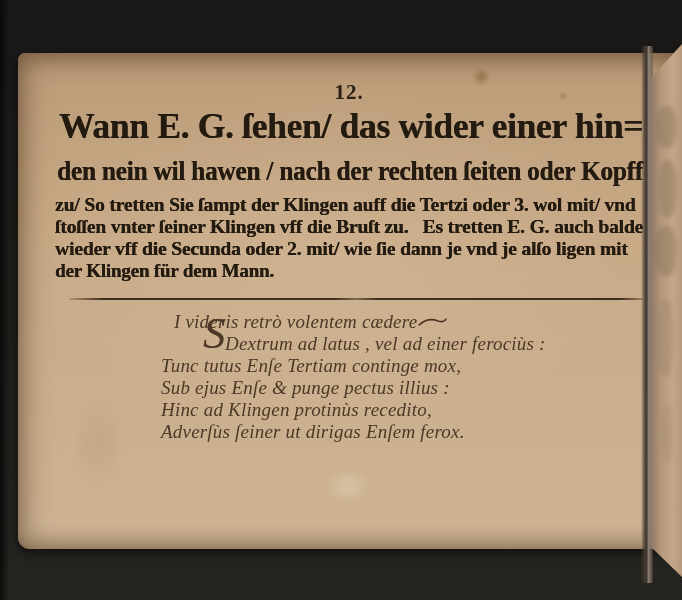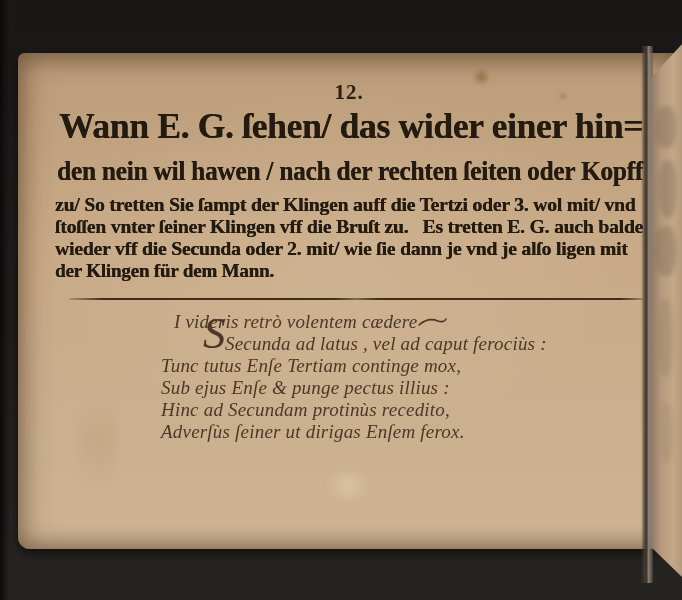--- a/index.html
+++ b/index.html
@@ -131,24 +131,24 @@
       <span class="frak">der Klingen für dem Mann.</span>
     </div>
 
     <div class="divider-rule"></div>
 
     <div class="latin-verse">
       <span class="verse-drop-cap">S</span>
       <span class="verse-line vl-1"><span>I videris retrò volentem cædere</span><svg class="flourish" width="30" height="13" viewBox="0 0 30 13">
             <path d="M1,10 Q10,2 20,6 Q26,8 28,4" fill="none" stroke="#4b3827" stroke-width="1.6" stroke-linecap="round"></path>
           </svg></span>
-      <span class="verse-line vl-2">Secunda ad latus , vel ad caput ferociùs :</span>
+      <span class="verse-line vl-2">Dextrum ad latus , vel ad einer ferociùs :</span>
       <span class="verse-line vl-rest">Tunc tutus Enſe Tertiam continge mox,</span>
       <span class="verse-line vl-rest">Sub ejus Enſe &amp; punge pectus illius :</span>
-      <span class="verse-line vl-rest">Hinc ad Secundam protinùs recedito,</span>
+      <span class="verse-line vl-rest">Hinc ad Klingen protinùs recedito,</span>
       <span class="verse-line vl-rest">Adverſùs ſeiner ut dirigas Enſem ferox.</span>
     </div>
   </div>
 </div>
 
 <div class="page-fold-edge"></div>
 
 <div class="next-page-sliver">
   <div class="show-mark sm-1"></div>
   <div class="show-mark sm-2"></div>

